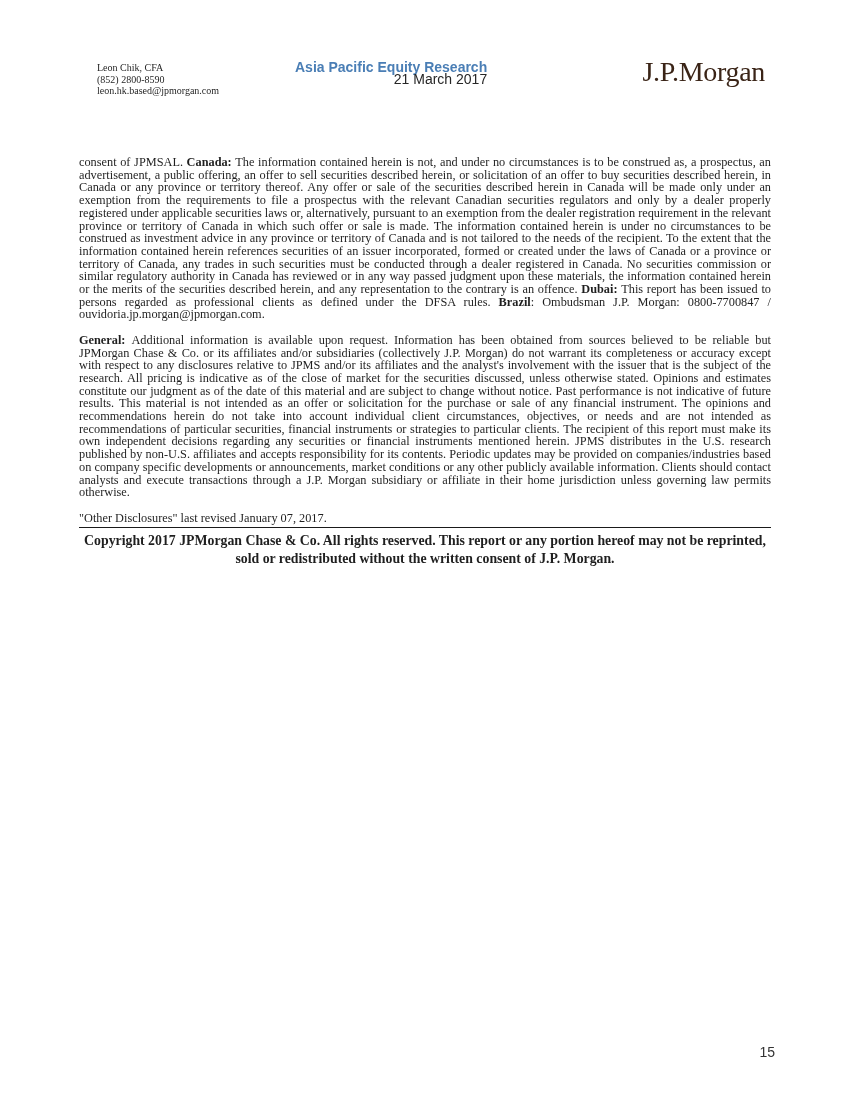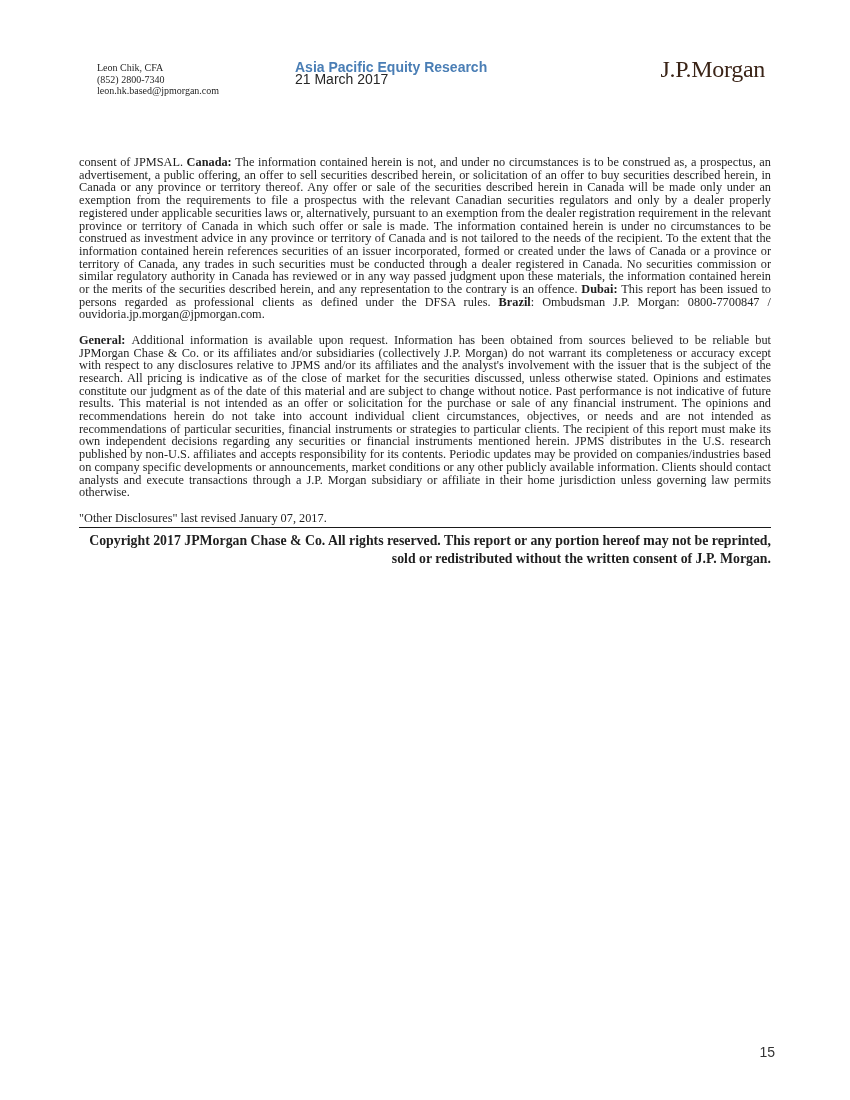--- a/index.html
+++ b/index.html
@@ -34,28 +34,29 @@
     font-family: "Liberation Sans", sans-serif;
     font-size: 14px;
     line-height: 11.6px;
   }
   .pub-title {
     color: #4a7eb5;
     font-weight: bold;
   }
   .pub-date {
     color: #262626;
+    text-align: right;
   }
   .logo {
     position: absolute;
     right: 85px;
     top: 56px;
     font-family: "Liberation Serif", serif;
     font-weight: 500;
-    font-size: 24px;
+    font-size: 28px;
     letter-spacing: -0.3px;
     color: #3a2417;
   }
 
   
   .doc-body {
     position: absolute;
     left: 79px;
     top: 156px;
     width: 692px;
@@ -72,41 +73,41 @@
   }
   .rule {
     border: none;
     border-top: 1.6px solid #1a1a1a;
     margin: 0 0 4px 0;
   }
   .copyright {
     font-weight: bold;
     font-size: 13.8px;
     line-height: 17.3px;
-    text-align: right;
+    text-align: center;
   }
 
   
   .page-number {
     position: absolute;
     right: 75px;
     bottom: 40px;
     font-family: "Liberation Sans", sans-serif;
     font-size: 14px;
     color: #333333;
   }
 </style>
 </head>
 <body>
 
 <div class="page">
 
   <div class="analyst-block">
     <div>Leon Chik, CFA</div>
-    <div>(852) 2800-7340</div>
+    <div>(852) 2800-8590</div>
     <div>leon.hk.based@jpmorgan.com</div>
   </div>
 
   <div class="pub-block">
     <div class="pub-title">Asia Pacific Equity Research</div>
     <div class="pub-date">21 March 2017</div>
   </div>
 
   <div class="logo">J.P.Morgan</div>
 

